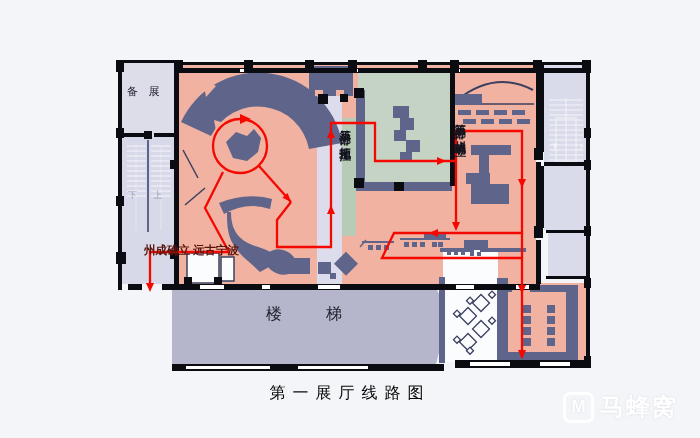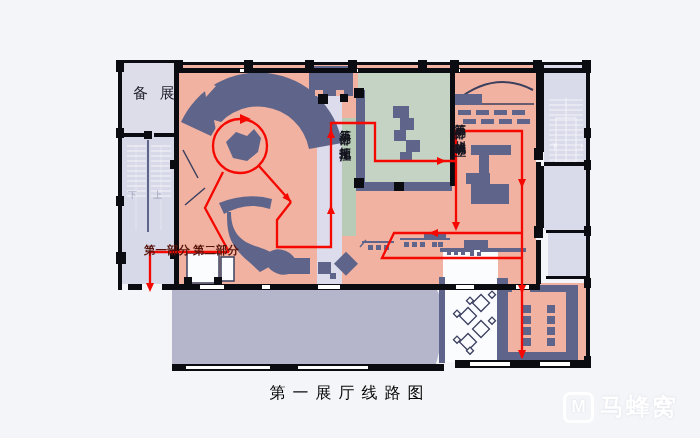--- a/index.html
+++ b/index.html
@@ -5,21 +5,21 @@
   html,body{margin:0;padding:0;background:#f4f5f9;}
   #stage{position:relative;width:700px;height:438px;background:#f4f5f9;overflow:hidden;
          font-family:"Liberation Serif","DejaVu Serif",serif;}
   #plan-svg{position:absolute;left:0;top:0;}
   .lbl{position:absolute;color:#14141f;line-height:1.15;white-space:pre;}
   .v{writing-mode:vertical-rl;text-orientation:upright;letter-spacing:1px;}
   .part-lbl{font-size:11.5px;font-weight:bold;}
   #part1{left:144px;top:244px;color:#571209;font-size:11.5px;font-weight:bold;letter-spacing:0px;}
   #part2{left:338px;top:121px;height:120px;}
   #part3{left:453px;top:115px;height:126px;}
-  #prep{left:133px;top:85px;font-size:15px;letter-spacing:4px;color:#1c1c2a;}
+  #prep{left:127px;top:85px;font-size:11px;letter-spacing:4px;color:#1c1c2a;}
   #lstair{left:128px;top:190px;font-size:9px;letter-spacing:7px;color:#9fa2bd;}
   #rstair{left:551px;top:143px;font-size:7px;letter-spacing:9px;color:rgba(255,255,255,.9);}
   #louti{left:230px;top:305px;width:160px;text-align:center;font-size:16px;letter-spacing:12px;color:#23232f;}
   #title{left:210px;top:384px;width:280px;text-align:center;font-size:16px;letter-spacing:7px;color:#050505;}
   #wm{position:absolute;left:563px;top:391px;display:flex;align-items:center;color:#ffffff;
       text-shadow:0 0 2px rgba(190,192,204,.55);}
   #wm-logo{width:25px;height:25px;border:3px solid #fff;border-radius:7px;margin-right:6px;
            display:flex;align-items:center;justify-content:center;
            font-family:"Liberation Sans","DejaVu Sans",sans-serif;font-weight:bold;font-size:17px;}
   #wm-text{font-size:24px;font-weight:bold;letter-spacing:2px;
@@ -301,23 +301,24 @@
     <polygon points="456,231 452,222 460,222"></polygon>
     <polygon points="429,233 438,229 438,237"></polygon>
     <polygon points="522,294 518,285 526,285"></polygon>
     <polygon points="522,359 518,350 526,350"></polygon>
   </g>
 </svg>
 
   <div class="lbl" id="prep">备 展</div>
   <div class="lbl" id="lstair">下 上</div>
   <div class="lbl" id="rstair">下 上</div>
-  <div class="lbl part-lbl" id="part1">第一部分 第二部分</div>
+  <div class="lbl part-lbl" id="part1">州成确立 远古宁波</div>
   <div class="lbl part-lbl v" id="part2">第二部分 拓地三江</div>
   <div class="lbl part-lbl v" id="part3">第三部分 州成确立</div>
+  <div class="lbl" id="louti">楼  梯</div>
   <div class="lbl" id="title">第一展厅线路图</div>
 
   <div id="wm">
     <div id="wm-logo">M</div>
     <div id="wm-text">马蜂窝</div>
   </div>
 
 </div>
 
 </body></html>

